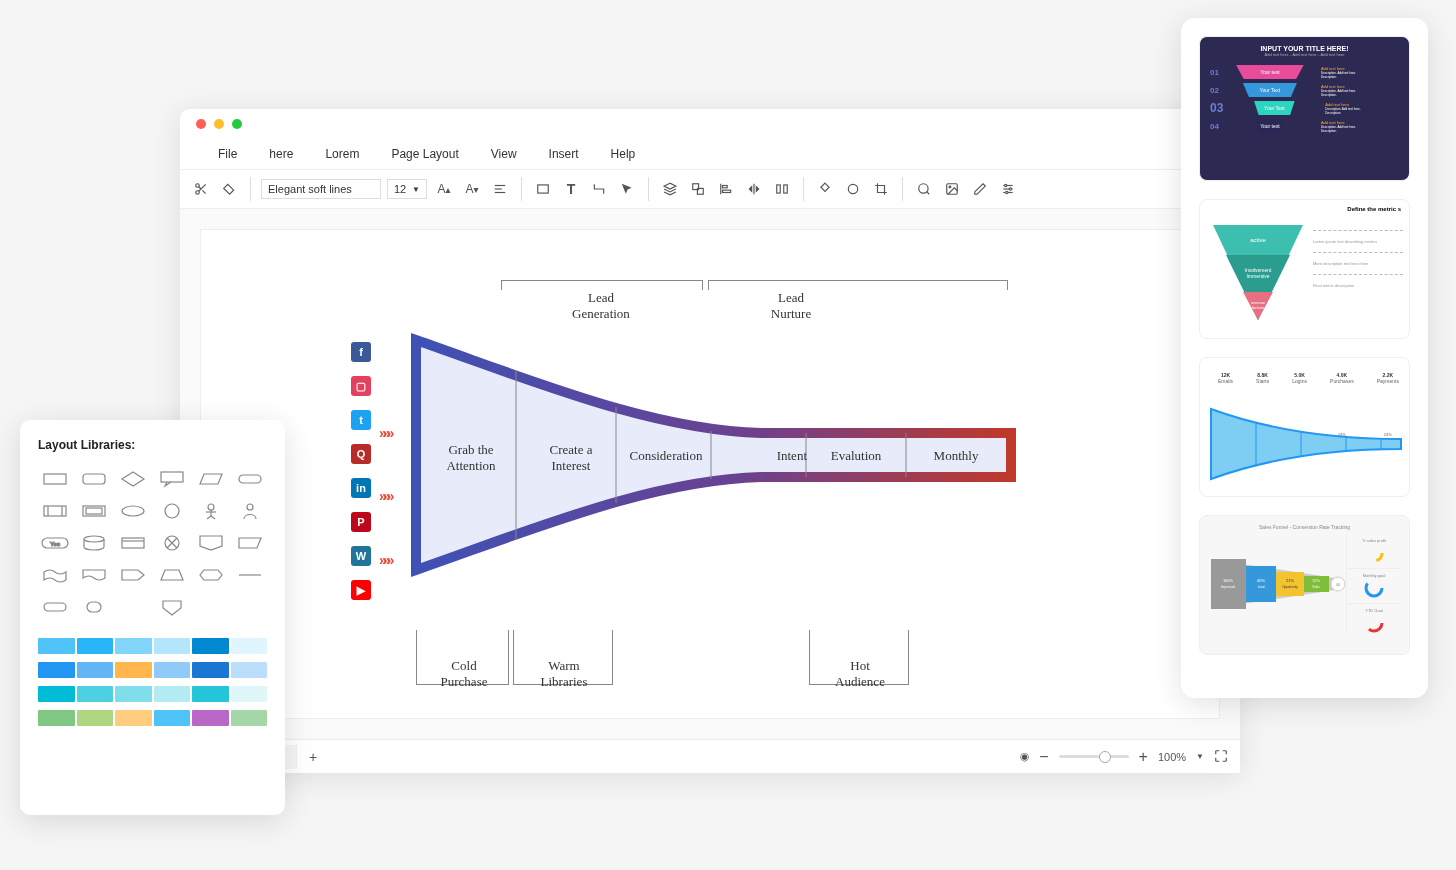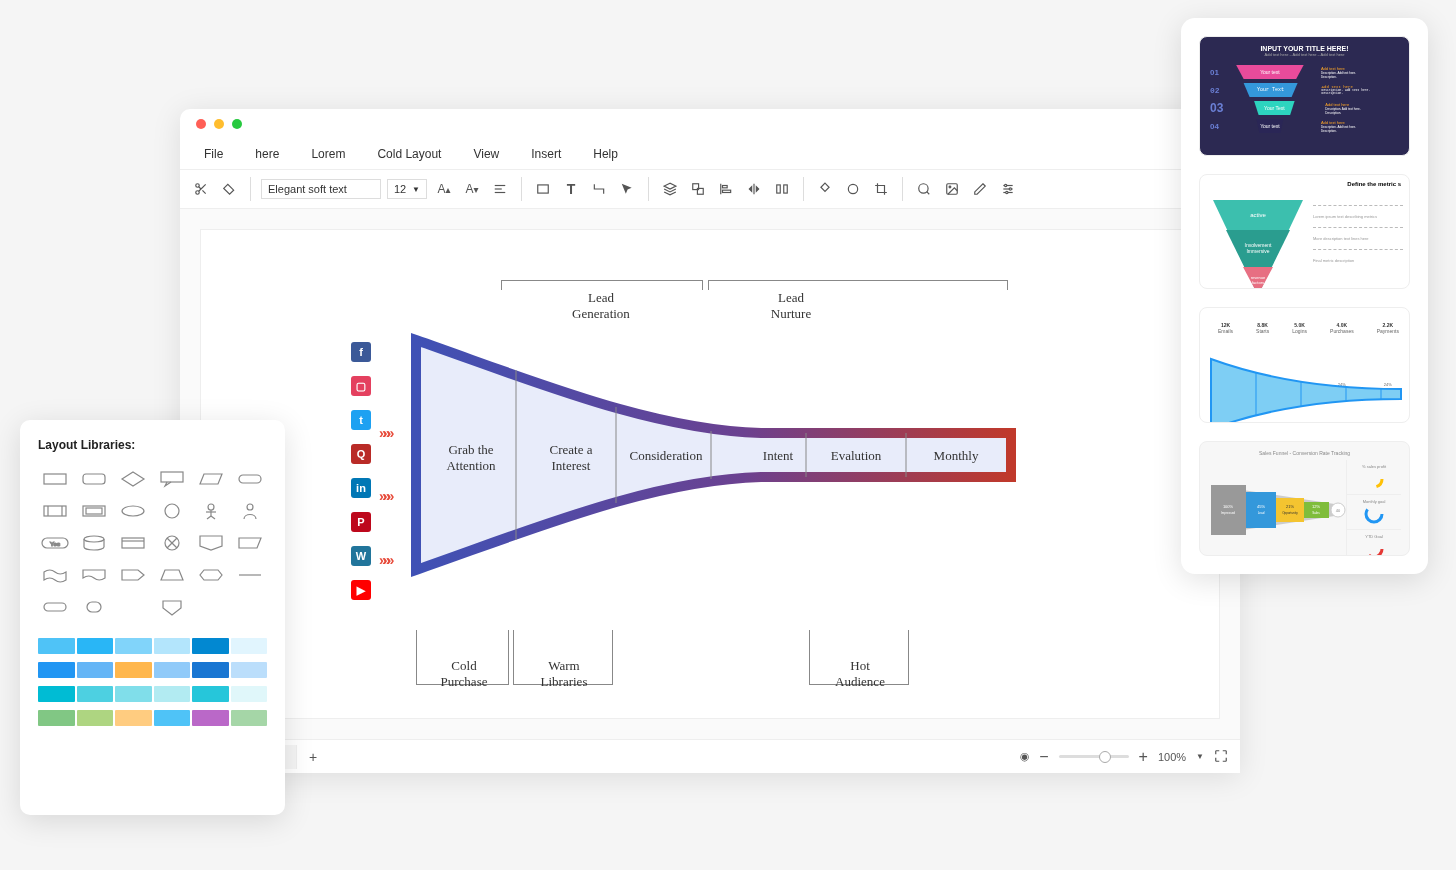--- a/index.html
+++ b/index.html
@@ -5,21 +5,21 @@
 * { box-sizing: border-box; margin: 0; padding: 0; }
 body { font-family: -apple-system, BlinkMacSystemFont, "Segoe UI", Arial, sans-serif; background: #f5f5f5; width: 1456px; height: 870px; position: relative; overflow: hidden; }
 
 
 .app-window { position: absolute; left: 180px; top: 109px; width: 1060px; height: 664px; background: #fff; border-radius: 10px 10px 0 0; box-shadow: 0 4px 30px rgba(0,0,0,0.1); }
 .titlebar { height: 30px; display: flex; align-items: center; padding: 0 16px; gap: 8px; }
 .dot { width: 10px; height: 10px; border-radius: 50%; }
 .dot.r { background: #ff5f56; }
 .dot.y { background: #ffbd2e; }
 .dot.g { background: #27c93f; }
-.menubar { height: 30px; display: flex; align-items: center; padding: 0 10px; gap: 4px; font-size: 12px; color: #333; }
+.menubar { height: 30px; display: flex; align-items: center; padding: 0 24px; gap: 4px; font-size: 12px; color: #333; }
 .menubar span { padding: 4px 14px; cursor: pointer; }
 .toolbar { height: 40px; border-top: 1px solid #eee; border-bottom: 1px solid #eee; display: flex; align-items: center; padding: 0 10px; gap: 6px; font-size: 12px; color: #444; }
 .toolbar .sep { width: 1px; height: 24px; background: #ddd; margin: 0 4px; }
 .toolbar .icon { width: 22px; height: 22px; display: flex; align-items: center; justify-content: center; color: #555; cursor: pointer; }
 .toolbar select, .toolbar .combo { font-size: 11px; padding: 3px 6px; border: 1px solid #ddd; background: #fff; color: #333; min-width: 40px; }
 .toolbar .combo.wide { min-width: 120px; }
 .canvas-area { height: 530px; padding: 20px; background: #fafafa; position: relative; }
 .canvas { width: 100%; height: 100%; background: #fff; border: 1px solid #eee; position: relative; overflow: hidden; }
 .footer { height: 34px; border-top: 1px solid #eee; display: flex; align-items: center; padding: 0 12px; font-size: 11px; color: #555; }
 .footer .page-tab { padding: 6px 20px; background: #f5f5f5; border-right: 1px solid #eee; }
@@ -43,62 +43,62 @@
 
 .symbol-panel { position: absolute; left: 20px; top: 420px; width: 265px; height: 395px; background: #fff; border-radius: 10px; box-shadow: 0 6px 30px rgba(0,0,0,0.12); padding: 18px; }
 .symbol-panel h4 { font-size: 12px; font-weight: 700; color: #222; margin-bottom: 14px; }
 .shape-grid { display: grid; grid-template-columns: repeat(6, 1fr); gap: 6px; }
 .shape-cell { height: 26px; display: flex; align-items: center; justify-content: center; }
 .shape-cell svg { stroke: #888; fill: none; stroke-width: 1.2; }
 .swatch-row { display: flex; gap: 2px; margin-top: 8px; height: 16px; }
 .swatch { flex: 1; border-radius: 1px; }
 
 
-.template-panel { position: absolute; right: 28px; top: 18px; width: 247px; height: 556px; background: #fff; border-radius: 14px; box-shadow: 0 6px 30px rgba(0,0,0,0.12); padding: 18px; display: flex; flex-direction: column; gap: 18px; }
+.template-panel { position: absolute; right: 28px; top: 18px; width: 247px; height: 680px; background: #fff; border-radius: 14px; box-shadow: 0 6px 30px rgba(0,0,0,0.12); padding: 18px; display: flex; flex-direction: column; gap: 18px; }
 .thumb { width: 100%; background: #fff; border-radius: 8px; border: 1px solid #eee; overflow: hidden; position: relative; cursor: pointer; }
 .thumb1 { height: 145px; background: #2c2952; }
 .thumb2 { height: 140px; }
 .thumb3 { height: 140px; }
 .thumb4 { height: 140px; background: #f7f7f7; }
 </style>
 </head>
 <body>
 
 <div class="app-window">
   <div class="titlebar">
     <div class="dot r"></div>
     <div class="dot y"></div>
     <div class="dot g"></div>
   </div>
   <div class="menubar">
     <span>File</span>
     <span>here</span>
     <span>Lorem</span>
-    <span>Cold Layout</span>
+    <span>Page Layout</span>
     <span>View</span>
     <span>Insert</span>
     <span>Help</span>
   </div>
   <div class="toolbar">
     <div class="icon">
         <svg width="14" height="14" viewBox="0 0 24 24" fill="none" stroke="currentColor" stroke-width="2">
           <circle cx="6" cy="6" r="3"></circle>
           <circle cx="6" cy="18" r="3"></circle>
           <line x1="20" y1="4" x2="8.12" y2="15.88"></line>
           <line x1="14.47" y1="14.48" x2="20" y2="20"></line>
           <line x1="8.12" y1="8.12" x2="12" y2="12"></line>
         </svg>
       </div>
     <div class="icon">
         <svg width="14" height="14" viewBox="0 0 24 24" fill="none" stroke="currentColor" stroke-width="2">
           <path d="M3 11 L10 4 L20 14 L13 21 Z"></path>
         </svg>
       </div>
     <div class="sep"></div>
-    <div class="combo wide" style="display:flex;justify-content:space-between;align-items:center;">Elegant soft text</div>
+    <div class="combo wide" style="display:flex;justify-content:space-between;align-items:center;">Elegant soft lines</div>
     <div class="combo" style="display:flex;justify-content:space-between;align-items:center;">
         <span>12</span>
         <span style="font-size:8px;">▼</span>
       </div>
     <div class="icon" style="font-size:12px;">A<sup>▴</sup></div>
     <div class="icon" style="font-size:12px;">A<sup>▾</sup></div>
     <div class="icon">
         <svg width="14" height="14" viewBox="0 0 24 24" stroke="currentColor" stroke-width="2">
           <line x1="3" y1="6" x2="21" y2="6"></line>
           <line x1="3" y1="12" x2="15" y2="12"></line>
@@ -245,21 +245,21 @@
           <line x1="300" y1="106" x2="300" y2="154" stroke="#888" stroke-width="1"></line>
           <line x1="395" y1="108" x2="395" y2="152" stroke="#888" stroke-width="1"></line>
           <line x1="495" y1="108" x2="495" y2="152" stroke="#888" stroke-width="1"></line>
         </svg>
 
         <div class="stage-label" style="left:75px;top:172px;white-space:pre-line;">Grab the
 Attention</div>
         <div class="stage-label" style="left:175px;top:172px;white-space:pre-line;">Create a
 Interest</div>
         <div class="stage-label" style="left:270px;top:178px;">Consideration</div>
-        <div class="stage-label" style="left:382px;top:178px;">Intent</div>
+        <div class="stage-label" style="left:366px;top:178px;text-align:right;">Intent</div>
         <div class="stage-label" style="left:460px;top:178px;">Evalution</div>
         <div class="stage-label" style="left:560px;top:178px;">Monthly</div>
 
         <div class="bracket-bot" style="left:65px;top:360px;width:93px;height:55px;"></div>
         <div class="bracket-label" style="left:78px;top:388px;width:70px;white-space:pre-line;">Cold
 Purchase</div>
         <div class="bracket-bot" style="left:162px;top:360px;width:100px;height:55px;"></div>
         <div class="bracket-label" style="left:178px;top:388px;width:70px;white-space:pre-line;">Warm
 Libraries</div>
         <div class="bracket-bot" style="left:458px;top:360px;width:100px;height:55px;"></div>
@@ -485,21 +485,21 @@
     <div style="text-align:center;color:#fff;font-size:7px;font-weight:bold;padding-top:8px;">INPUT YOUR TITLE HERE!</div>
     <div style="text-align:center;color:#aaa;font-size:4px;">Add text here – Add text here – Add text here</div>
     <div id="t1-rows" style="padding:8px 10px;">
         <div style="display: flex; align-items: center; gap: 6px; margin-bottom: 4px;">
           <span style="color:#6a7fd4;font-size:8px;font-weight:bold;">01</span>
     <div style="width:90px;display:flex;justify-content:center;">
             <div style="width:75px;height:14px;background:#e94b9b;clip-path:polygon(5% 0,95% 0,85% 100%,15% 100%);display:flex;align-items:center;justify-content:center;color:#fff;font-size:5px;">Your text</div>
           </div>
     <div style="font-size:4px;color:#ffa726;">Add text here<div style="color:#fff;font-size:3px;">Description. Add text here.<br>Description.</div></div>
         </div>
-        <div style="display: flex; align-items: center; gap: 6px; margin-bottom: 4px; font-family: Liberation Mono, monospace;">
+        <div style="display: flex; align-items: center; gap: 6px; margin-bottom: 4px;">
           <span style="color:#6a7fd4;font-size:8px;font-weight:bold;">02</span>
     <div style="width:90px;display:flex;justify-content:center;">
             <div style="width:60px;height:14px;background:#3498db;clip-path:polygon(5% 0,95% 0,85% 100%,15% 100%);display:flex;align-items:center;justify-content:center;color:#fff;font-size:5px;">Your Text</div>
           </div>
     <div style="font-size:4px;color:#ffa726;">Add text here<div style="color:#fff;font-size:3px;">Description. Add text here.<br>Description.</div></div>
         </div>
         <div style="display: flex; align-items: center; gap: 6px; margin-bottom: 4px;">
           <span style="color:#6a7fd4;font-size:12px;font-weight:bold;">03</span>
     <div style="width:90px;display:flex;justify-content:center;">
             <div style="width:45px;height:14px;background:#2dd4bf;clip-path:polygon(5% 0,95% 0,85% 100%,15% 100%);display:flex;align-items:center;justify-content:center;color:#fff;font-size:5px;">Your Text</div>

